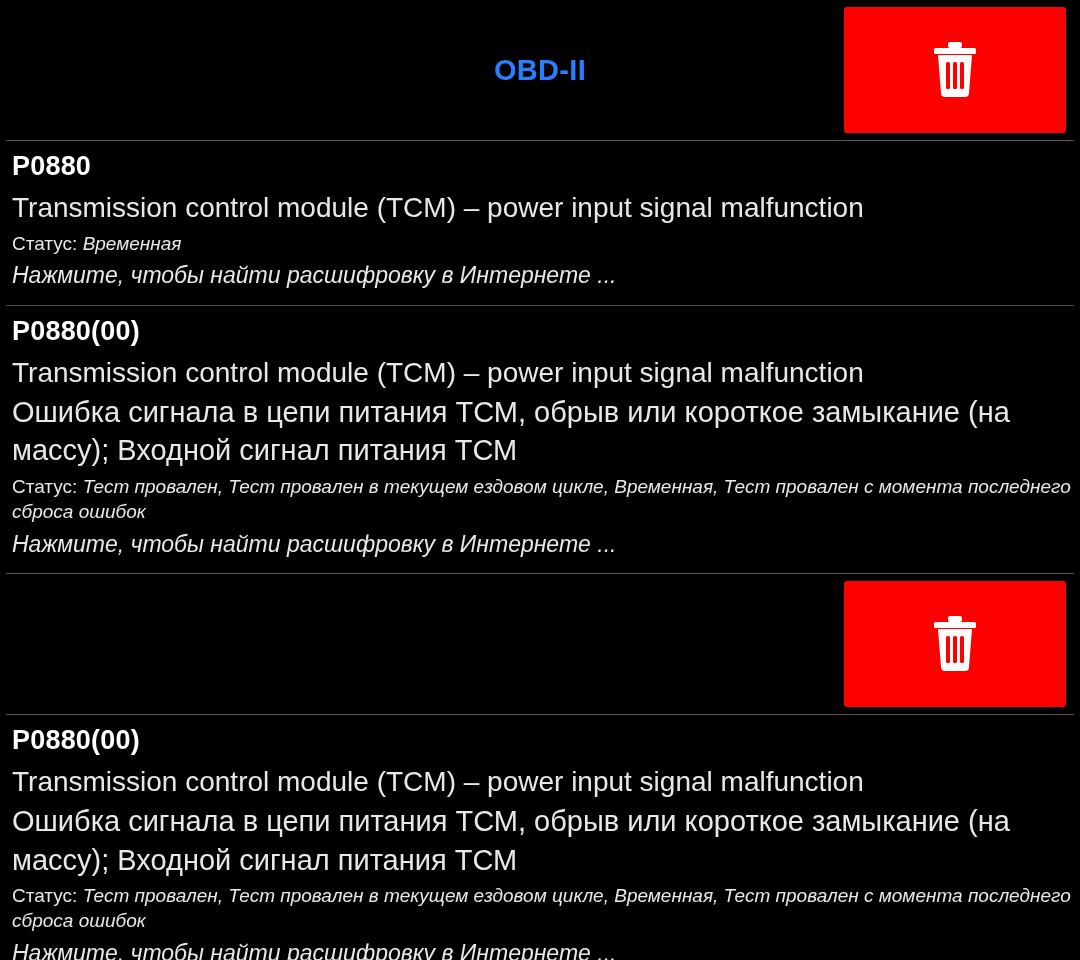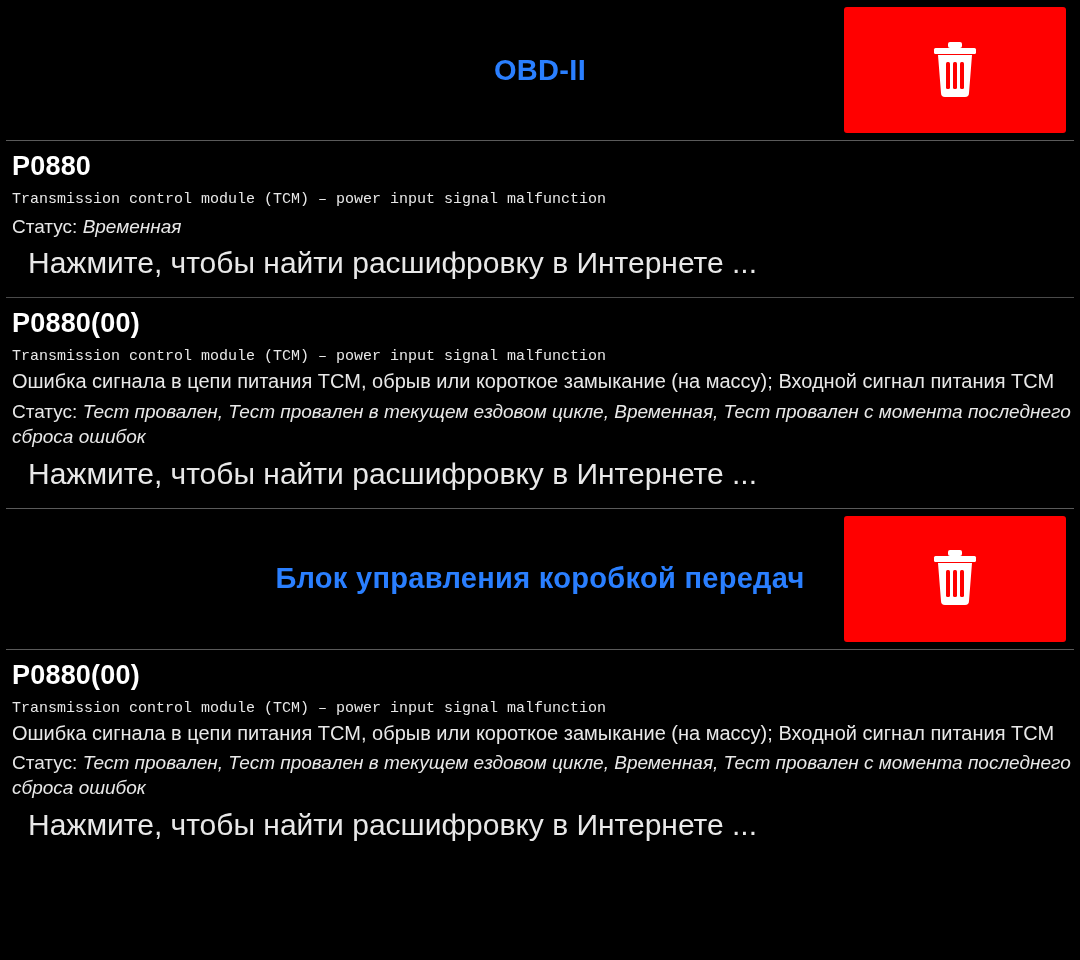--- a/index.html
+++ b/index.html
@@ -67,46 +67,46 @@
     padding: 10px 4px 14px 12px;
   }
   .dtc-code {
     font-size: 27px;
     font-weight: bold;
     color: #ffffff;
     margin: 0 0 8px 0;
     letter-spacing: 0.2px;
   }
   .dtc-desc-en {
-    font-size: 15px;
+    font-size: 28px;
     color: #e8e8e8;
     line-height: 1.32;
     margin: 0 0 1px 0;
-    font-family: Liberation Mono, monospace;
   }
   .dtc-desc-ru {
-    font-size: 20px;
+    font-size: 29px;
     color: #e8e8e8;
     line-height: 1.32;
     margin: 0 0 2px 0;
   }
   .dtc-status {
     font-size: 19px;
     color: #e8e8e8;
     line-height: 1.34;
     margin: 4px 0 2px 0;
   }
   .dtc-status .status-value {
     font-style: italic;
   }
   .dtc-hint {
-    font-size: 30px;
+    font-size: 23px;
+    font-style: italic;
     color: #e8e8e8;
     line-height: 1.34;
-    margin: 4px 0 0 16px;
+    margin: 4px 0 0 0;
   }
   .spacer-8 { height: 6px; }
 </style>
 </head>
 <body>
 
 <div class="screen">
 
   <div class="group-header">
     <div class="group-title">OBD-II</div>
@@ -145,21 +145,20 @@
     <div class="dtc-status">
       <span>Статус:</span>
       <span class="status-value">Тест провален, Тест провален в текущем ездовом цикле, Временная, Тест провален с момента последнего сброса ошибок</span>
     </div>
     <div class="dtc-hint">Нажмите, чтобы найти расшифровку в Интернете ...</div>
   </div>
 
   <div class="hr"></div>
 
   <div class="group-header">
-    <div class="group-title">Блок управления коробкой передач</div>
     <button class="delete-button">
       <span class="trash-icon">
         <svg width="46" height="56" viewBox="0 0 46 56" xmlns="http://www.w3.org/2000/svg">
           <rect x="2" y="7" width="42" height="6" rx="1.5" fill="#ffffff"></rect>
           <rect x="16" y="1" width="14" height="6" rx="2" fill="#ffffff"></rect>
           <path d="M6 14 h34 l-3 38 a4 4 0 0 1 -4 4 h-20 a4 4 0 0 1 -4 -4 z" fill="#ffffff"></path>
           <rect x="14" y="21" width="4" height="27" rx="1.5" fill="#ff0000"></rect>
           <rect x="21" y="21" width="4" height="27" rx="1.5" fill="#ff0000"></rect>
           <rect x="28" y="21" width="4" height="27" rx="1.5" fill="#ff0000"></rect>
         </svg>

